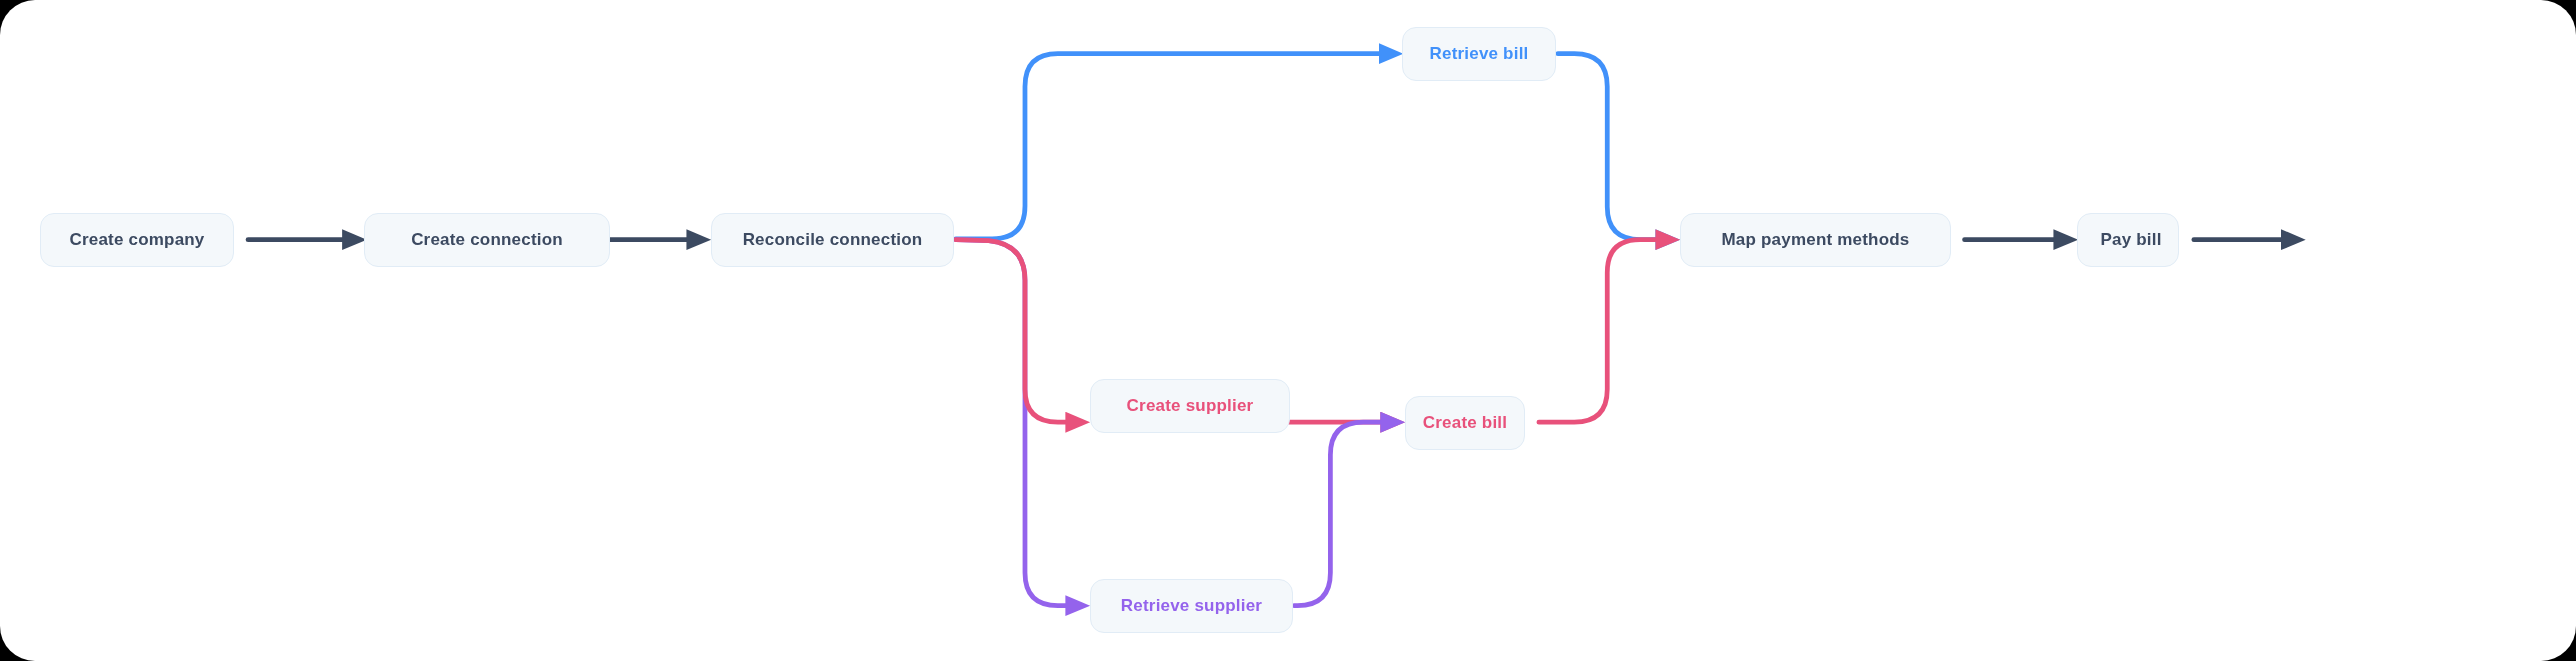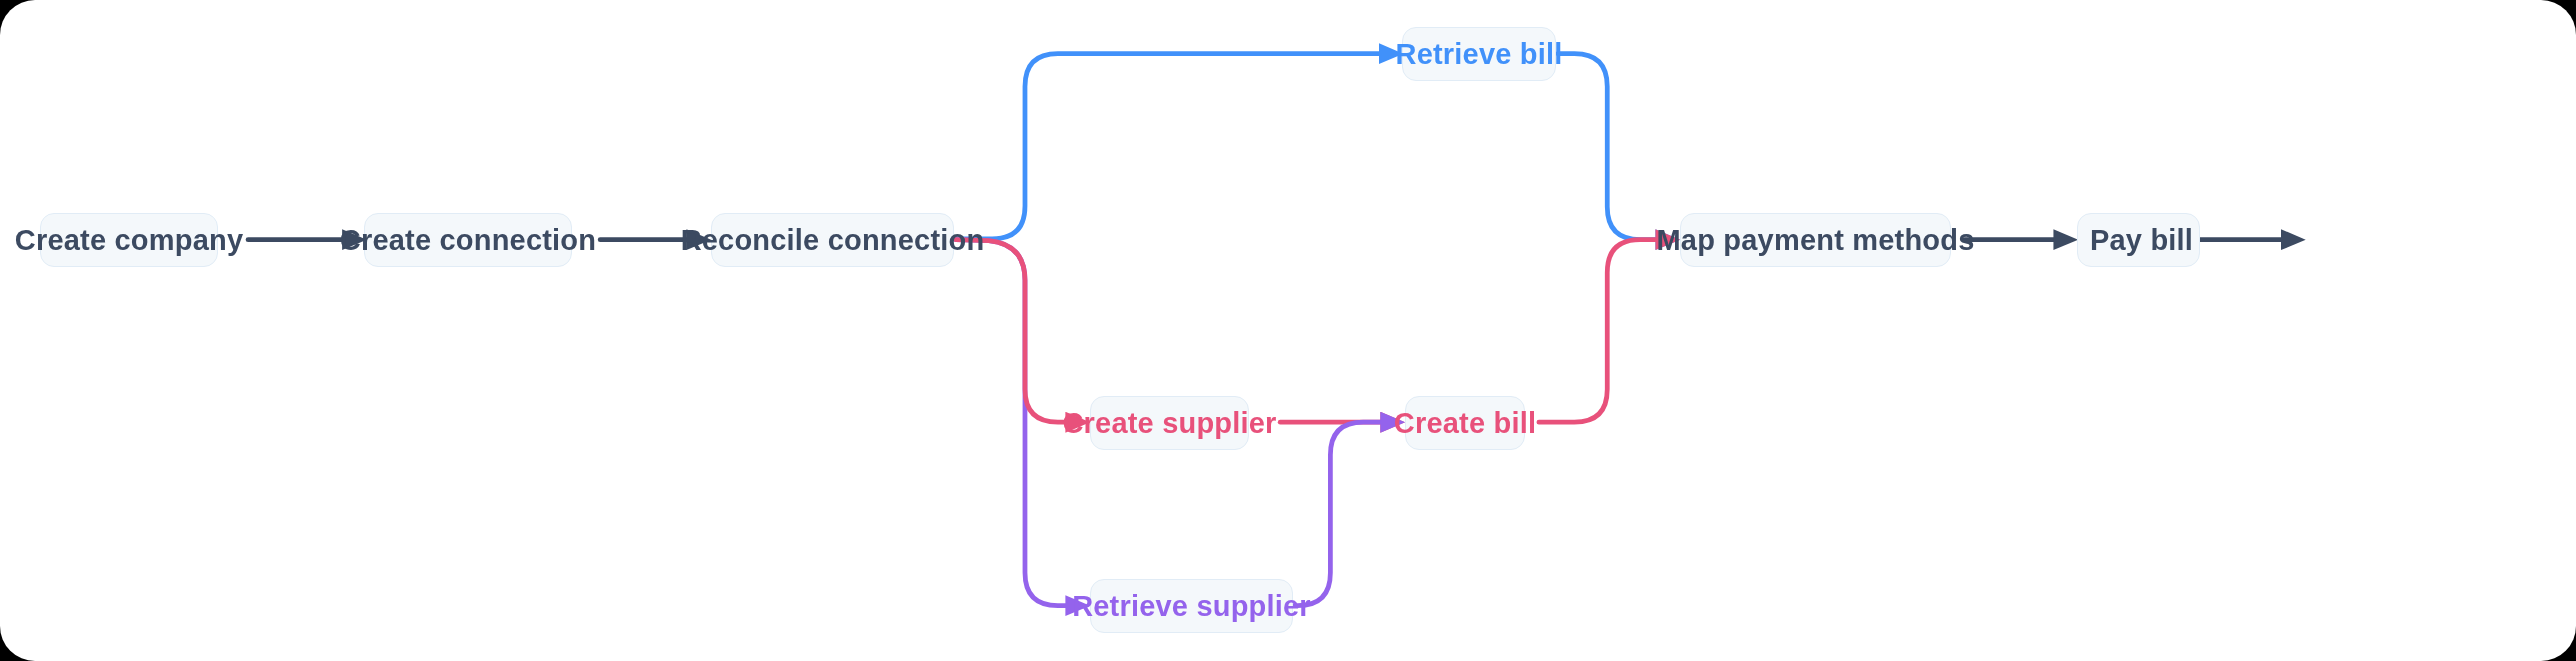--- a/index.html
+++ b/index.html
@@ -31,41 +31,41 @@
   .node {
     position: absolute;
     box-sizing: border-box;
     height: 54px;
     display: flex;
     align-items: center;
     justify-content: center;
     background: #f4f8fb;
     border: 1.7px solid #e1ecf6;
     border-radius: 14px;
-    font-size: 29px;
+    font-size: 17px;
     font-weight: 700;
     letter-spacing: 0.2px;
     white-space: nowrap;
     color: #3c4a61;
   }
   .node--dark   { color: #3c4a61; }
   .node--blue   { color: #4191fa; }
   .node--pink   { color: #e8517b; }
   .node--purple { color: #9463ec; }
 
   
-  #n-create-company      { left: 40px;   top: 213px; width: 178px; }
-  #n-create-connection   { left: 364px;  top: 213px; width: 208px; }
+  #n-create-company      { left: 40px;   top: 213px; width: 194px; }
+  #n-create-connection   { left: 364px;  top: 213px; width: 246px; }
   #n-authorize-connection{ left: 711px;  top: 213px; width: 243px; }
   #n-retrieve-bill       { left: 1402px; top: 27px;  width: 154px; }
-  #n-create-supplier     { left: 1090px; top: 396px; width: 159px; }
+  #n-create-supplier     { left: 1090px; top: 379px; width: 200px; }
   #n-create-bill         { left: 1405px; top: 396px; width: 120px; }
   #n-retrieve-supplier   { left: 1090px; top: 579px; width: 203px; }
   #n-map-payment-methods { left: 1680px; top: 213px; width: 271px; }
-  #n-pay-bill            { left: 2077px; top: 213px; width: 123px; padding-left: 6px; }
+  #n-pay-bill            { left: 2077px; top: 213px; width: 102px; padding-left: 6px; }
   #n-reconcile-payments  { left: 2305px; top: 213px; width: 242px; }
 </style>
 </head>
 <body>
 
 <div class="canvas">
 
   <svg class="edges" viewBox="0 0 2976 764" xmlns="http://www.w3.org/2000/svg">
     <defs>
       <marker id="arrow-dark" markerWidth="5.4" markerHeight="4.6" refX="0.6" refY="2.2" orient="auto" markerUnits="strokeWidth">

